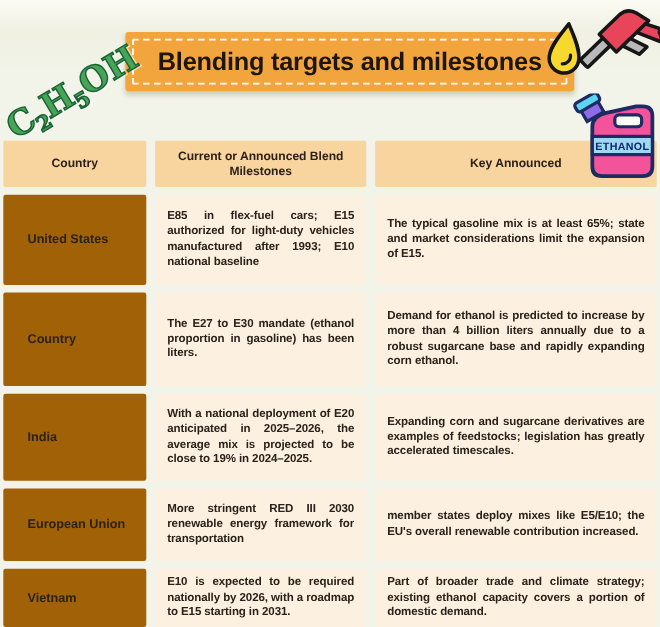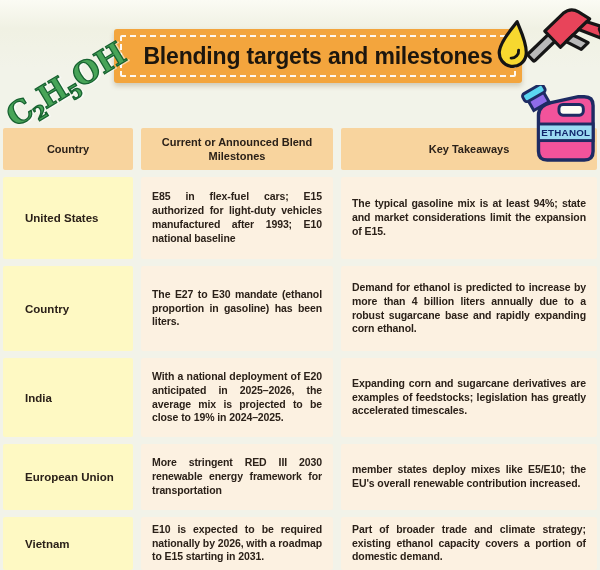--- a/index.html
+++ b/index.html
@@ -53,21 +53,21 @@
     gap:7px 8px;
   }
   .row { display:contents; }
   .cell { border-radius:2px; display:flex; align-items:center; overflow:hidden; }
   .cell.head {
     background:#F8D49E; justify-content:center; text-align:center;
     font-weight:bold; font-size:11px; line-height:1.3; padding:2px 10px;
     color:#2B2119;
   }
   .cell.country {
-    background:#fef9c3; font-weight:bold; font-size:11.5px;
+    background:#a16207; font-weight:bold; font-size:11.5px;
     padding:4px 8px 4px 22px;
   }
   .cell.body { background:#FCF1E1; padding:7px 11px; }
   .cell.body p {
     width:100%; text-align:justify; font-weight:bold;
     font-size:10.5px; line-height:1.33; letter-spacing:-0.1px;
     color:#2B2119;
   }
 </style>
 </head>
@@ -105,30 +105,30 @@
   <path d="M36 18 L64 12 H70 Q79 12 79 21 V68 Q79 77 70 77 H32 Q23 77 23 68 V31 Q23 21 36 18 Z" fill="#F2539B" stroke="#1E2B63" stroke-width="3.5" stroke-linejoin="round"></path>
   <rect x="44" y="20" width="25" height="11" rx="4" fill="#FDFDF5" stroke="#1E2B63" stroke-width="3"></rect>
   <rect x="23" y="40" width="56" height="17" fill="#9BDAF2" stroke="#1E2B63" stroke-width="3"></rect>
   <text x="51" y="52.5" text-anchor="middle" font-size="10" font-weight="bold" fill="#10256B" style="font-family:'Liberation Sans',sans-serif; letter-spacing:.3px">ETHANOL</text>
 </svg>
 
 <div class="table">
   <div class="row">
     <div class="cell head">Country</div>
     <div class="cell head">Current or Announced Blend Milestones</div>
-    <div class="cell head">Key Takeaways</div>
+    <div class="cell head">Key Announced</div>
   </div>
 
   <div class="row">
     <div class="cell country">United States</div>
     <div class="cell body">
         <p>E85 in flex-fuel cars; E15 authorized for light-duty vehicles manufactured after 1993; E10 national baseline</p>
       </div>
     <div class="cell body">
-        <p>The typical gasoline mix is at least 94%; state and market considerations limit the expansion of E15.</p>
+        <p>The typical gasoline mix is at least 65%; state and market considerations limit the expansion of E15.</p>
       </div>
   </div>
 
   <div class="row">
     <div class="cell country">Country</div>
     <div class="cell body">
         <p>The E27 to E30 mandate (ethanol proportion in gasoline) has been liters.</p>
       </div>
     <div class="cell body">
         <p>Demand for ethanol is predicted to increase by more than 4 billion liters annually due to a robust sugarcane base and rapidly expanding corn ethanol.</p>

